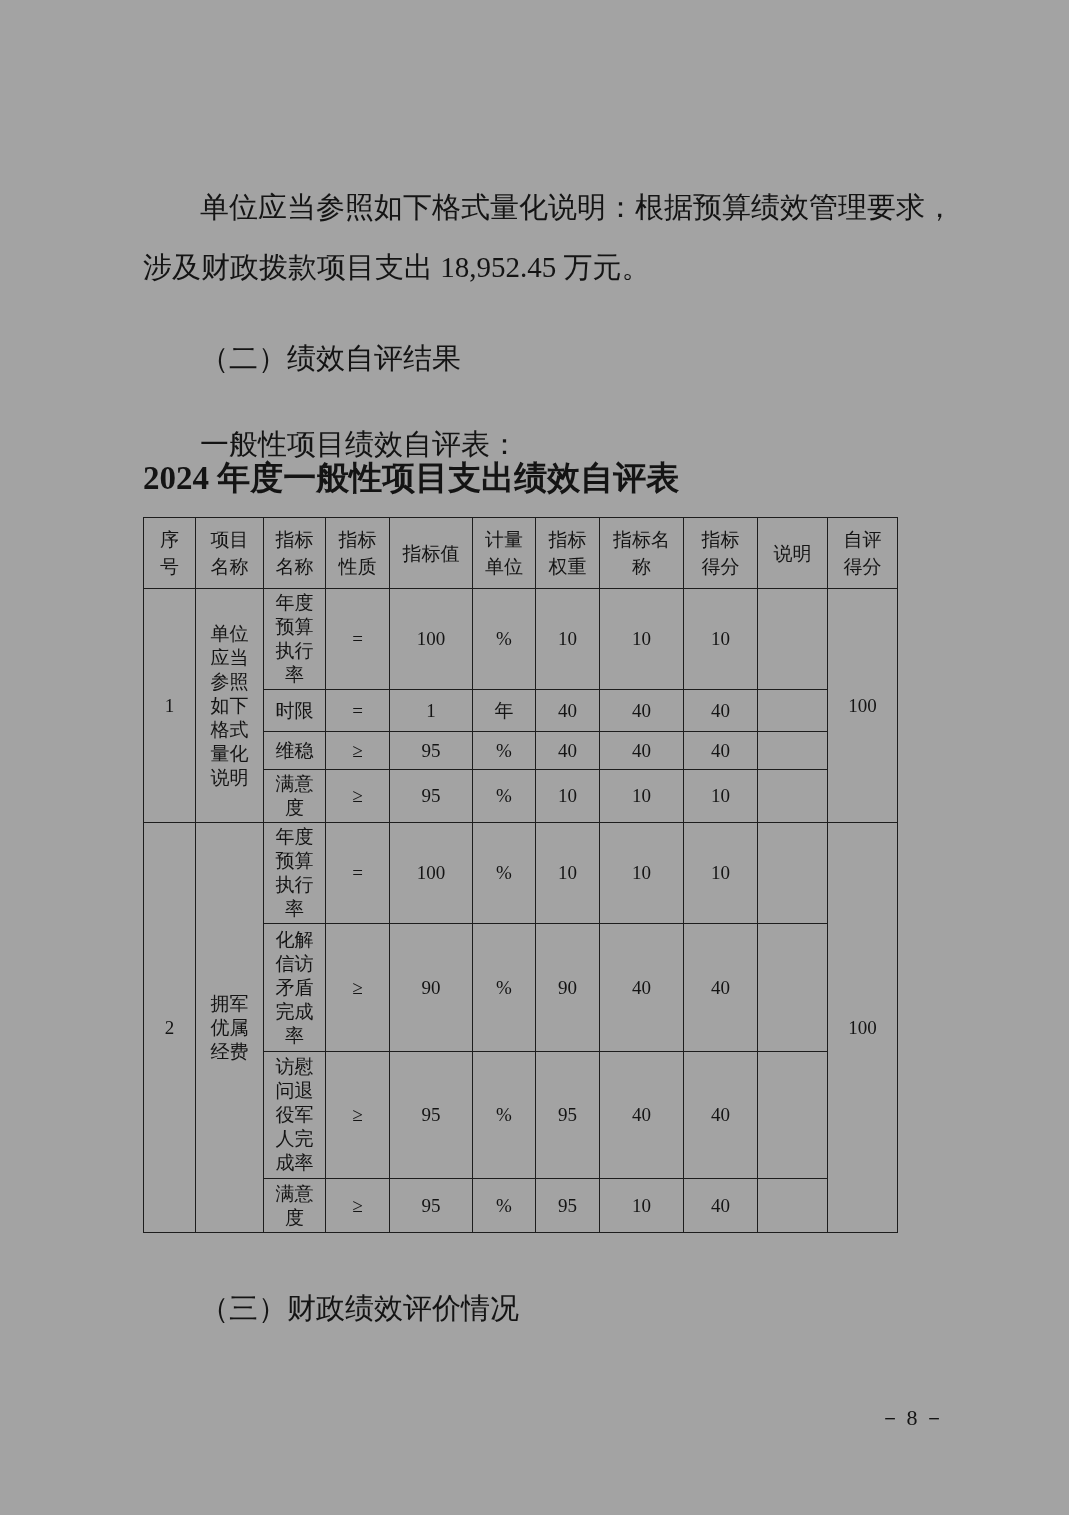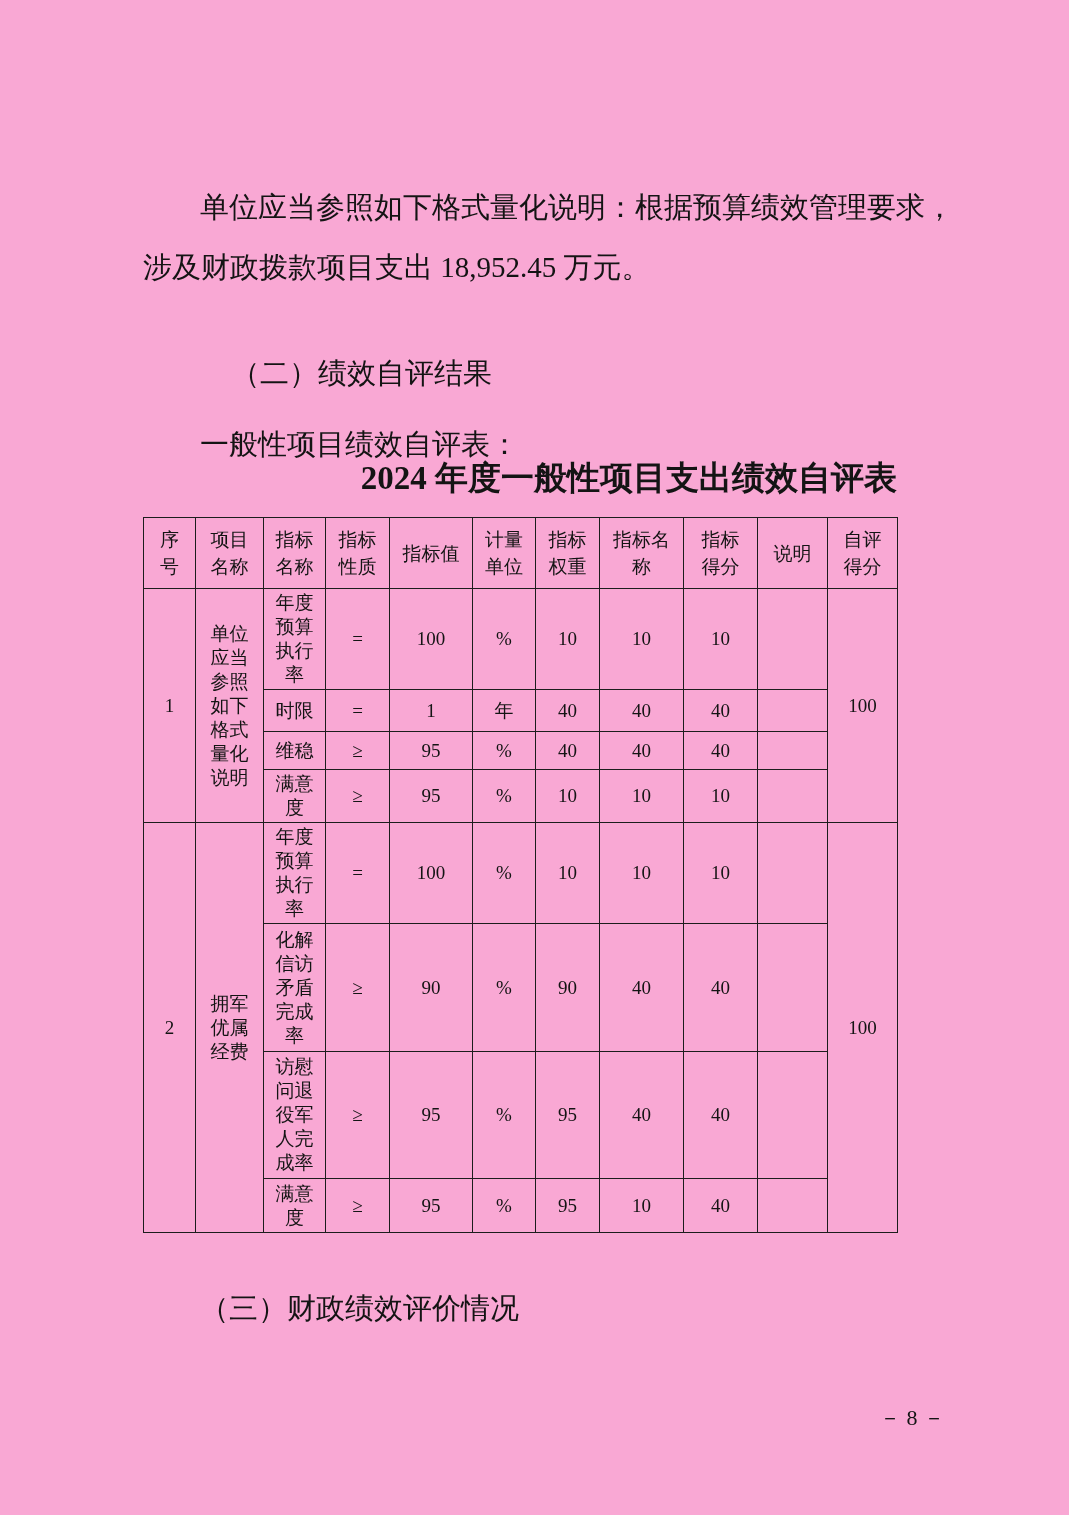--- a/index.html
+++ b/index.html
@@ -1,41 +1,41 @@
 <!DOCTYPE html>
 <html><head>
 <meta charset="utf-8">
 <style>
   html,body{margin:0;padding:0;background:#888;}
   .page{
     position:relative;
     width:1069px;height:1515px;
-    background:#f9a8d4;
+    background:#a3a3a3;
     margin:0 auto;
     overflow:hidden;
     font-family:"Liberation Serif","DejaVu Serif",serif;
     color:#141414;
   }
   .para{
     position:absolute;
     top:177px;left:143px;width:800px;
     font-size:29px;line-height:60px;
   }
   .para .line{white-space:nowrap;}
   .para .line.indent{text-indent:57px;}
   .subheading{
     position:absolute;left:200px;
     font-size:29px;line-height:60px;white-space:nowrap;
   }
-  .subheading.h2{top:343px;margin-left:31px;}
+  .subheading.h2{top:328px;}
   .subheading.intro{top:414px;}
   .subheading.h3{top:1278px;}
   .table-title{
     position:absolute;top:456px;left:143px;width:754px;
-    text-align:right;font-size:33px;font-weight:bold;
+    text-align:left;font-size:33px;font-weight:bold;
     line-height:44px;white-space:nowrap;
   }
   table.selfeval{
     position:absolute;top:517px;left:143px;
     border-collapse:collapse;table-layout:fixed;
     width:754px;
     font-size:19px;line-height:24px;
   }
   table.selfeval td,table.selfeval th{
     border:1.5px solid #1d1d1d;

